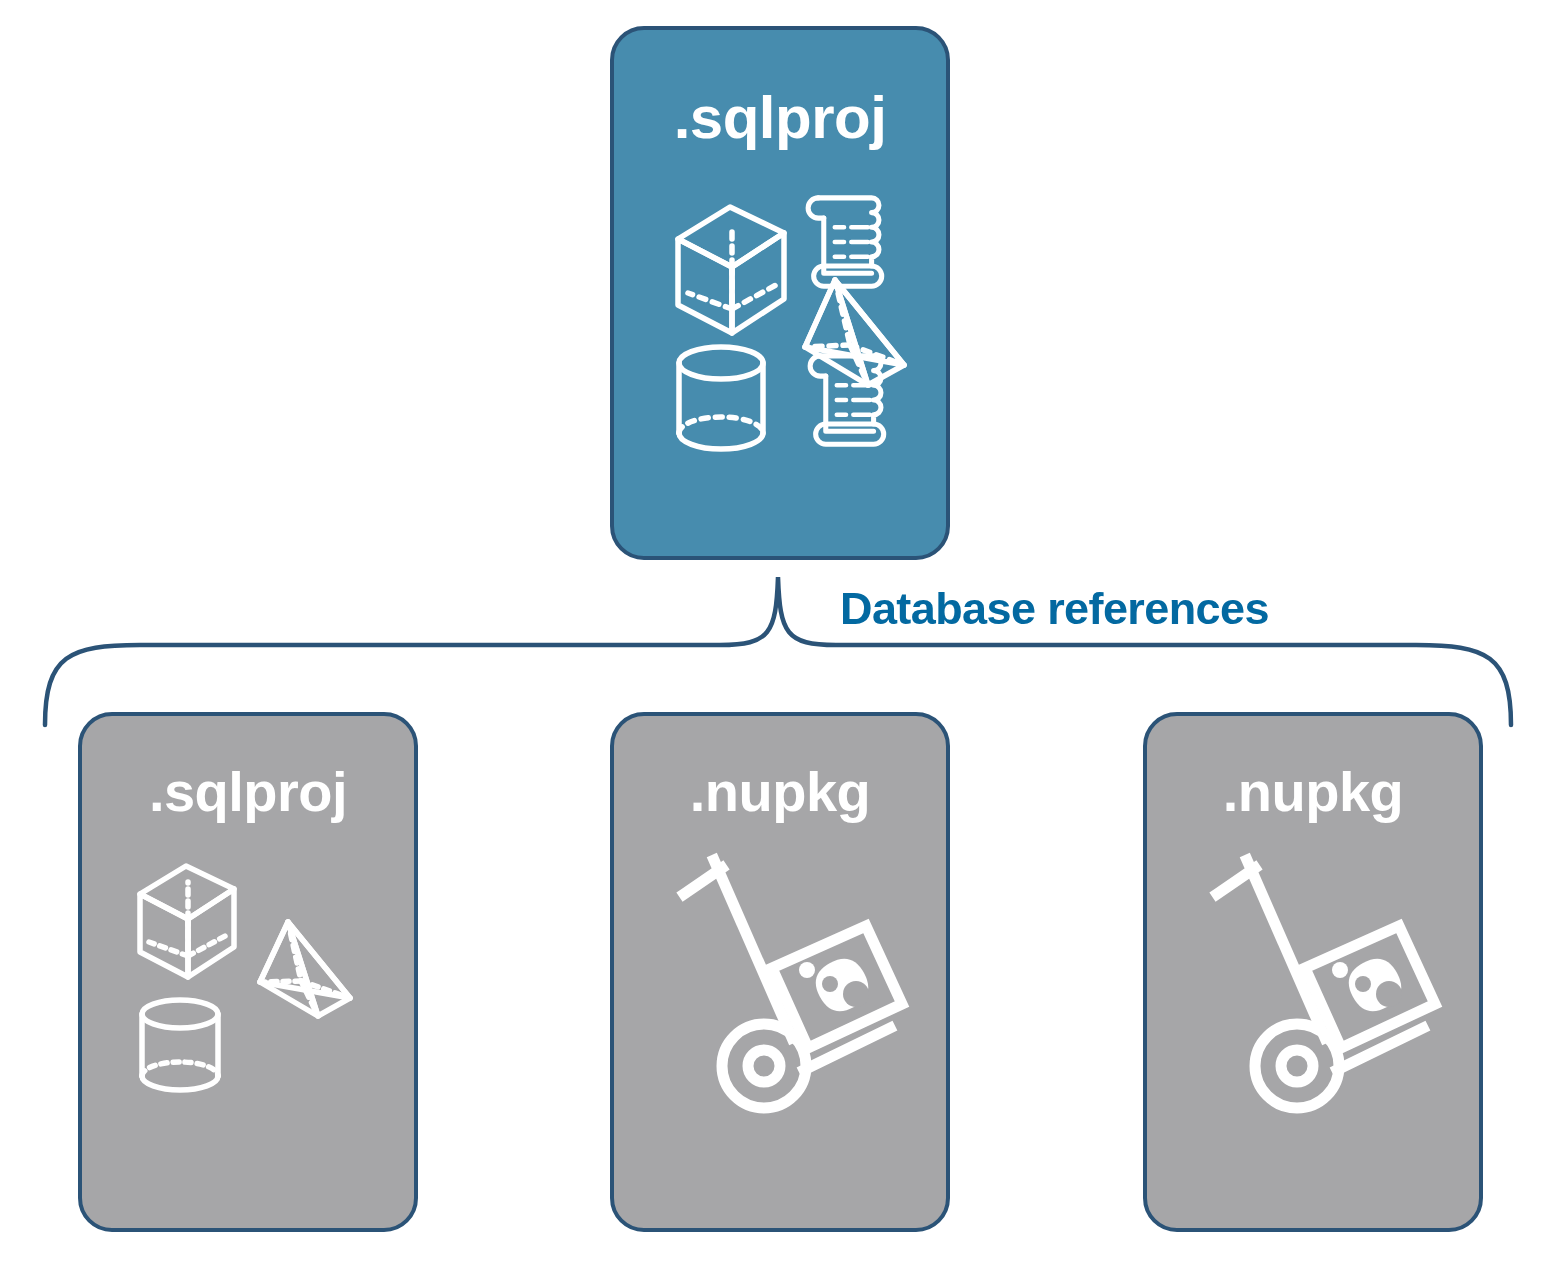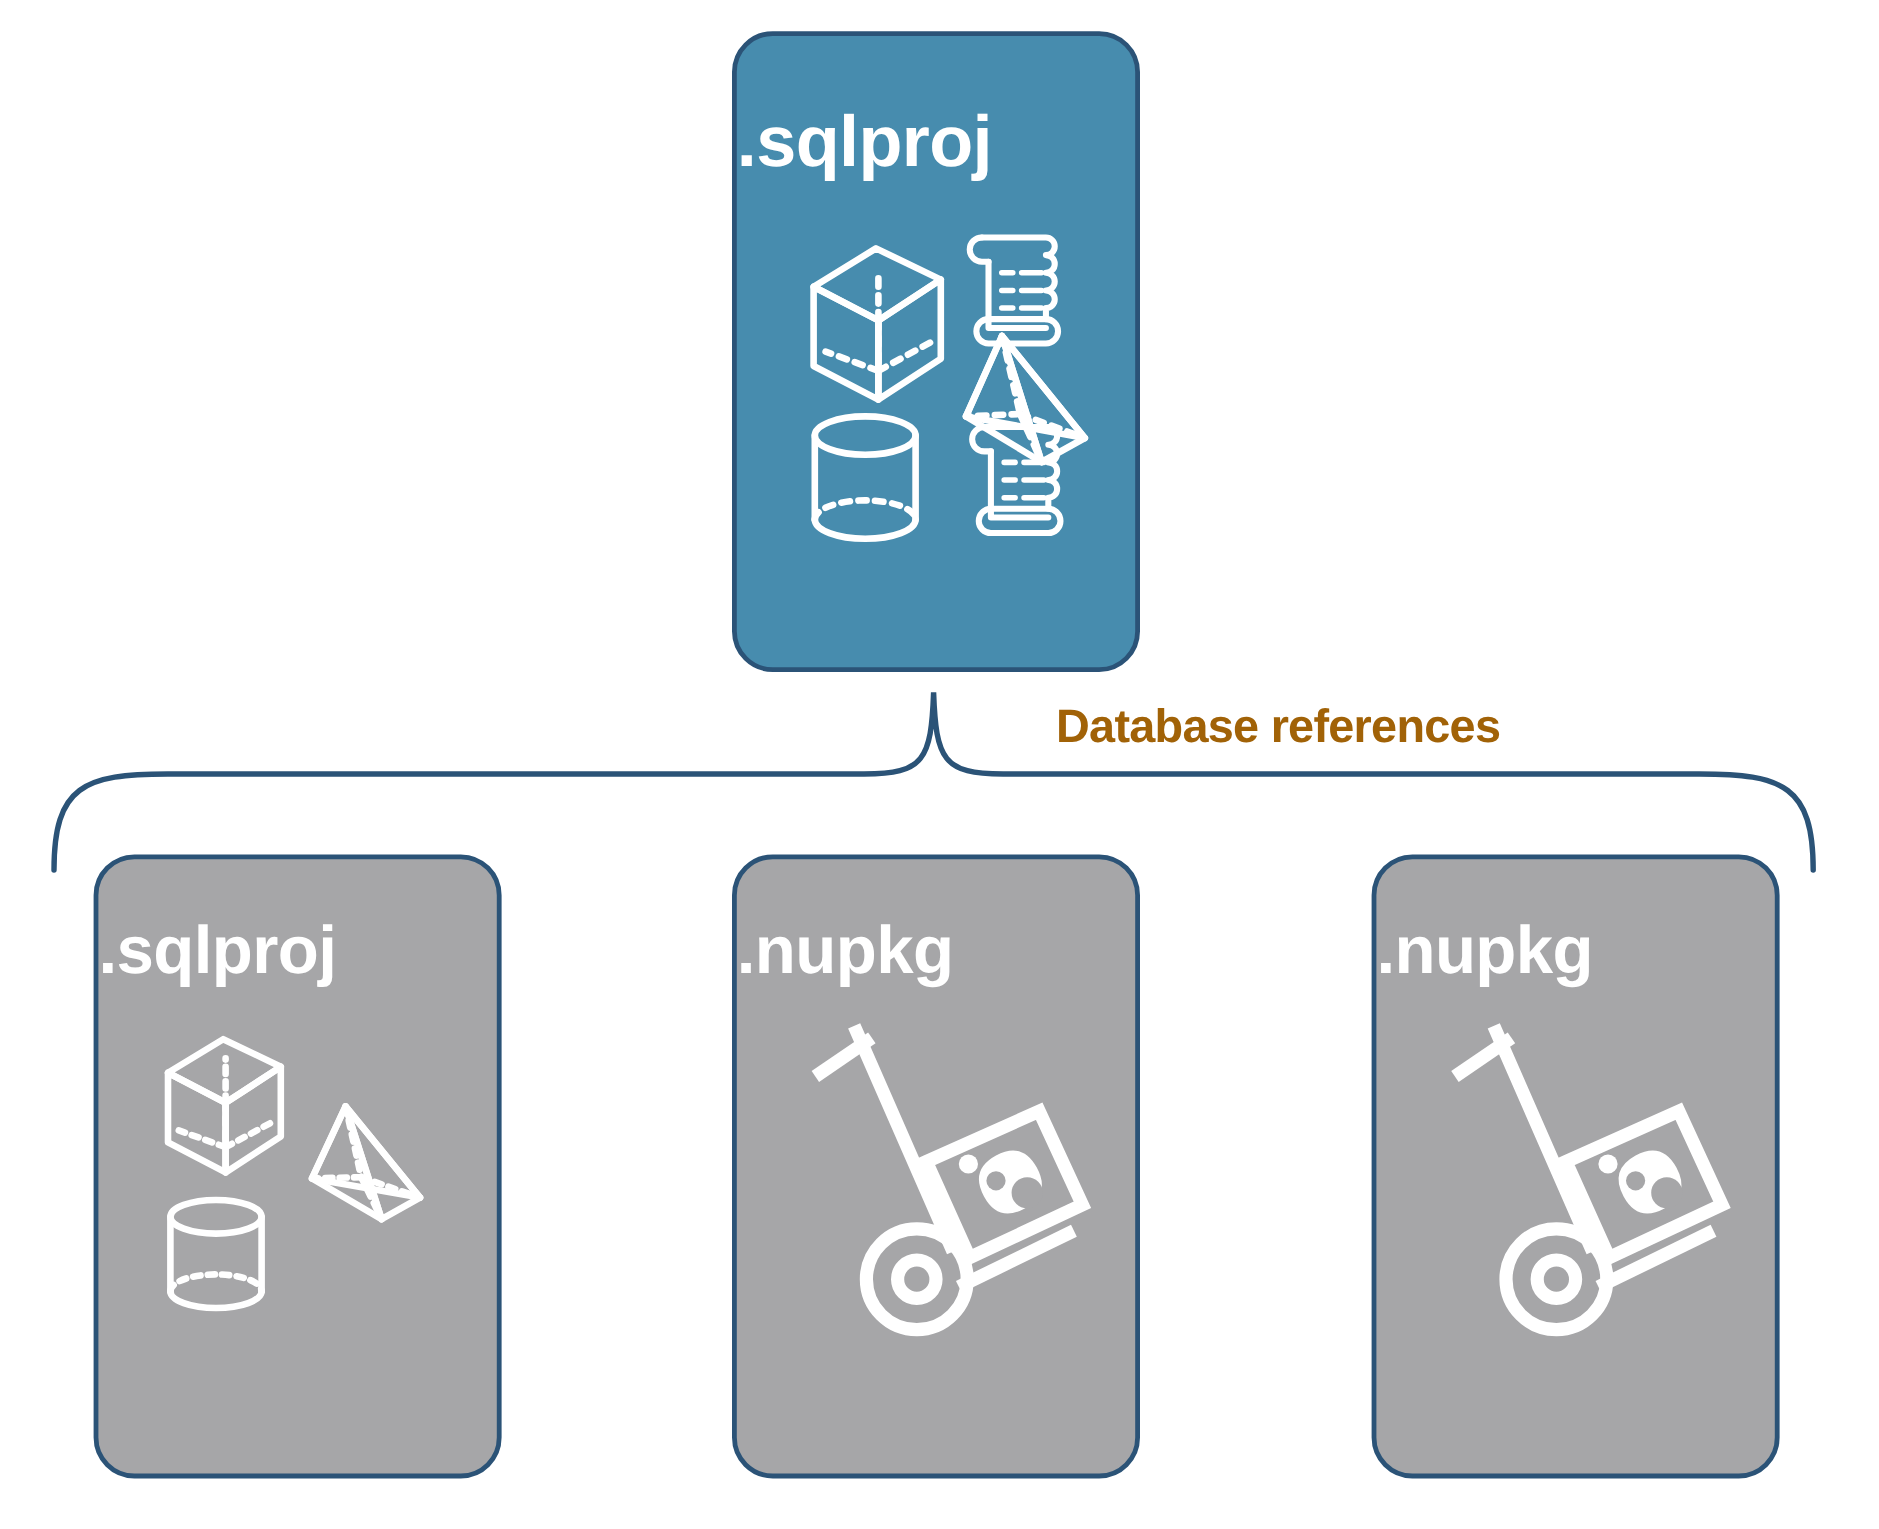--- a/index.html
+++ b/index.html
@@ -28,21 +28,21 @@
     border-radius: 34px;
     overflow: hidden;
   }
   .node.primary   { background: #478cae; }
   .node.secondary { background: #a6a6a8; }
 
   .node-title {
     position: absolute;
     left: 0;
     width: 100%;
-    text-align: left;
+    text-align: center;
     color: #ffffff;
     font-weight: bold;
     letter-spacing: -0.5px;
     line-height: 1;
     white-space: nowrap;
   }
 
   
   #box-root          { left: 610px;  top: 26px;  width: 340px;  height: 534px; }
   #box-root .node-title { top: 58px;  font-size: 60px; }
@@ -74,25 +74,25 @@
   #brace {
     position: absolute;
     left: 0;
     top: 555px;
     width: 1566px;
     height: 185px;
     pointer-events: none;
   }
   #brace-label {
     position: absolute;
-    left: 880px;
+    left: 840px;
     top: 586px;
-    font-size: 39px;
+    font-size: 45px;
     font-weight: bold;
-    color: #a16207;
+    color: #0369a1;
     letter-spacing: -0.6px;
     white-space: nowrap;
     line-height: 1;
   }
 
   svg { display: block; overflow: visible; }
 </style>
 </head>
 <body>
 

